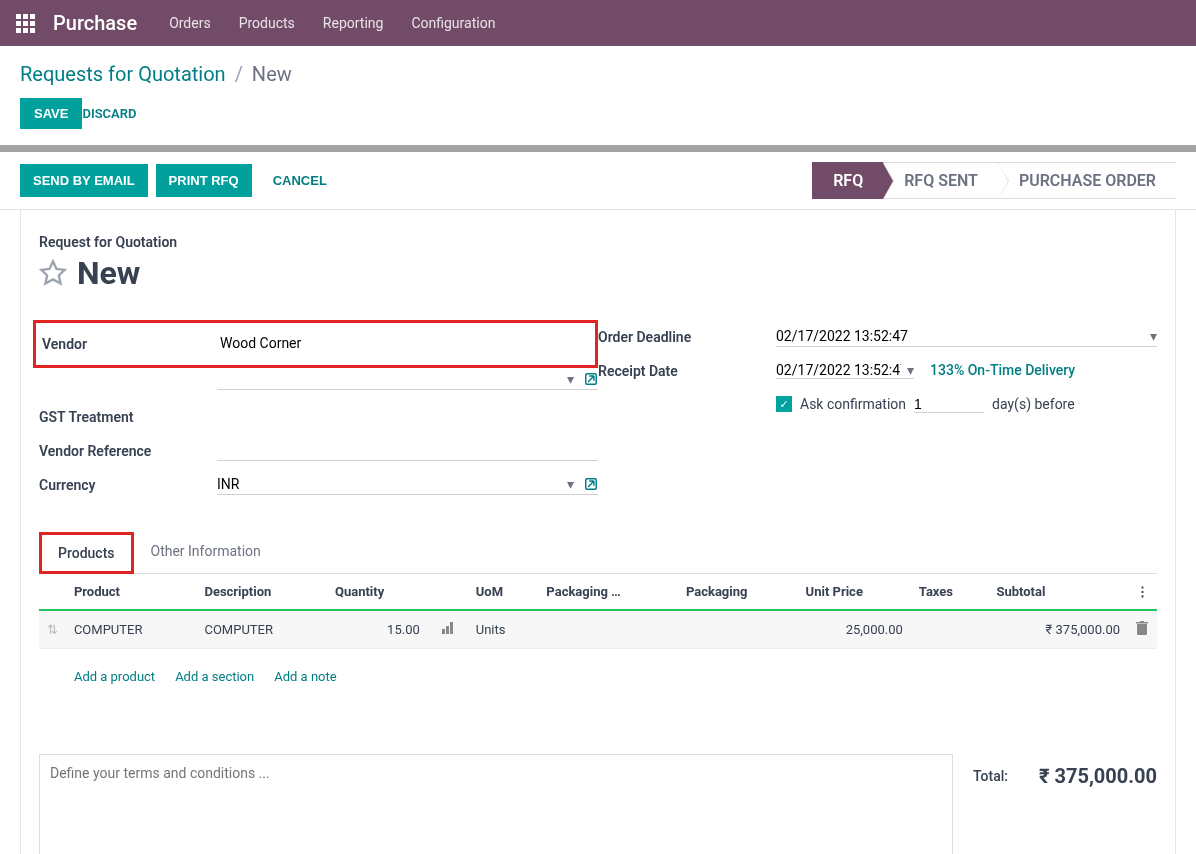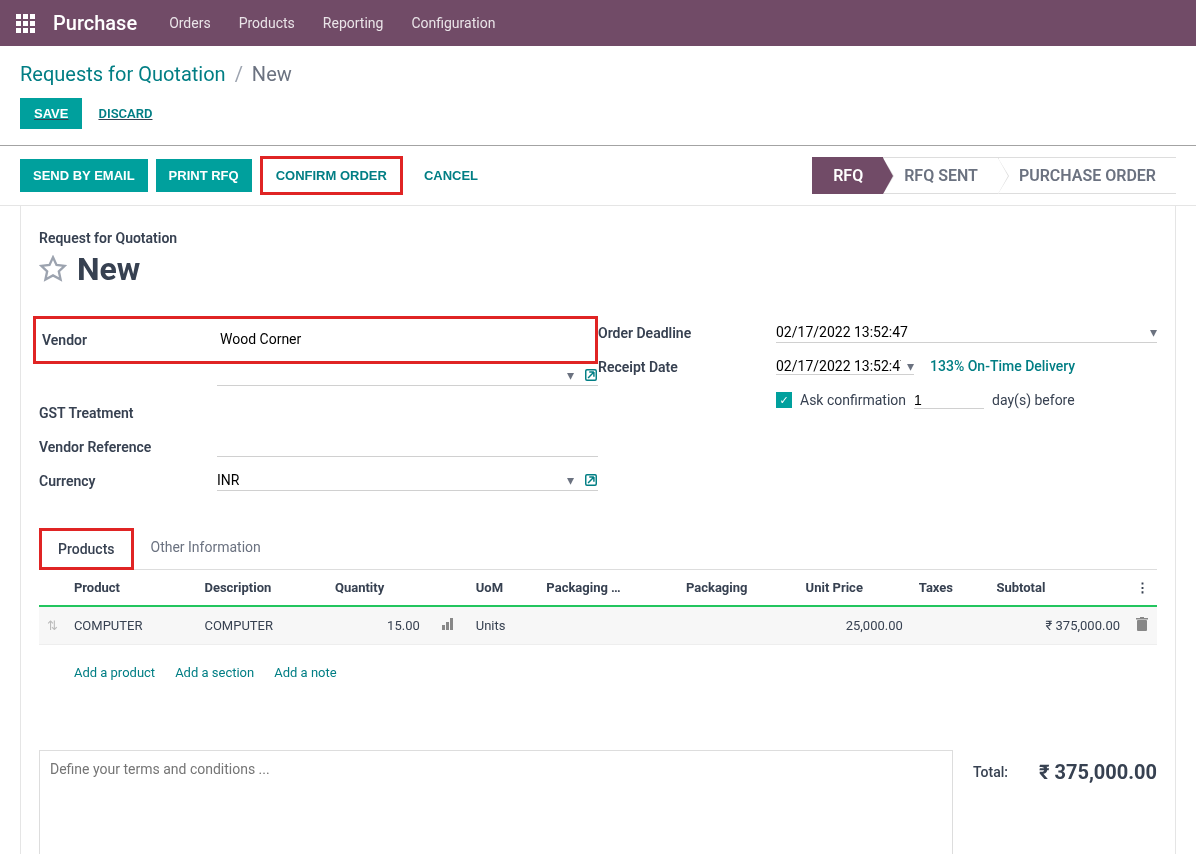--- a/index.html
+++ b/index.html
@@ -11,25 +11,25 @@
 .app-title { font-size: 20px; font-weight: 500; margin-right: 32px; }
 .topnav { display: flex; gap: 28px; }
 .topnav-item { color: rgba(255,255,255,0.85); font-size: 14px; cursor: pointer; }
 
 .breadcrumb-area { padding: 16px 20px 8px; }
 .breadcrumb { font-size: 20px; }
 .breadcrumb .link { color: #017E84; }
 .breadcrumb .sep { color: #9CA3AF; margin: 0 4px; }
 .breadcrumb .active { color: #6B7280; }
 
-.save-row { padding: 4px 20px 16px; display: flex; gap: 16px; align-items: center; text-decoration: underline; }
+.save-row { padding: 4px 20px 16px; display: flex; align-items: center; }
 .btn-primary { background: #00A09D; color: #fff; border: none; padding: 8px 14px; font-weight: 600; font-size: 13px; cursor: pointer; }
 .btn-link { color: #017E84; font-weight: 600; font-size: 13px; cursor: pointer; }
 
-.actionbar-wrap { border-top: 1px solid #a3a3a3; border-bottom: 1px solid #E5E5E5; }
+.actionbar-wrap { border-top: 7px solid #a3a3a3; border-bottom: 1px solid #E5E5E5; }
 .actionbar { padding: 10px 20px; display: flex; align-items: center; gap: 8px; }
 .btn-action { background: #00A09D; color: #fff; border: 1px solid #00A09D; padding: 8px 12px; font-weight: 600; font-size: 13px; cursor: pointer; }
 .btn-outline { background: #fff; color: #017E84; border: 1px solid #fff; padding: 8px 12px; font-weight: 600; font-size: 13px; cursor: pointer; }
 .highlight { border: 3px solid #E02424; }
 
 .status-bar { margin-left: auto; display: flex; align-items: stretch; }
 .status-step { position: relative; padding: 8px 20px; background: #fff; color: #6B7280; font-size: 16px; font-weight: 600; border: 1px solid #DDD; border-right: none; display: flex; align-items: center; }
 .status-step.active { background: #714B67; color: #fff; border-color: #714B67; }
 .status-step::after { content: ''; position: absolute; right: -10px; top: 0; bottom: 0; width: 0; height: 0; border-top: 18px solid transparent; border-bottom: 18px solid transparent; border-left: 10px solid #fff; z-index: 2; }
 .status-step.active::after { border-left-color: #714B67; }
@@ -119,23 +119,20 @@
 
 <div class="save-row">
   <button class="btn-primary">SAVE</button>
   <span class="btn-link">DISCARD</span>
 </div>
 
 <div class="actionbar-wrap">
 <div class="actionbar">
   <button class="btn-action">SEND BY EMAIL</button>
   <button class="btn-action">PRINT RFQ</button>
-  <span class="highlight">
-    <button class="btn-outline">CONFIRM ORDER</button>
-  </span>
   <button class="btn-outline">CANCEL</button>
 
   <div class="status-bar">
     <div class="status-step active">RFQ</div>
     <div class="status-step">RFQ SENT</div>
     <div class="status-step">PURCHASE ORDER</div>
   </div>
 </div>
 </div>
 

